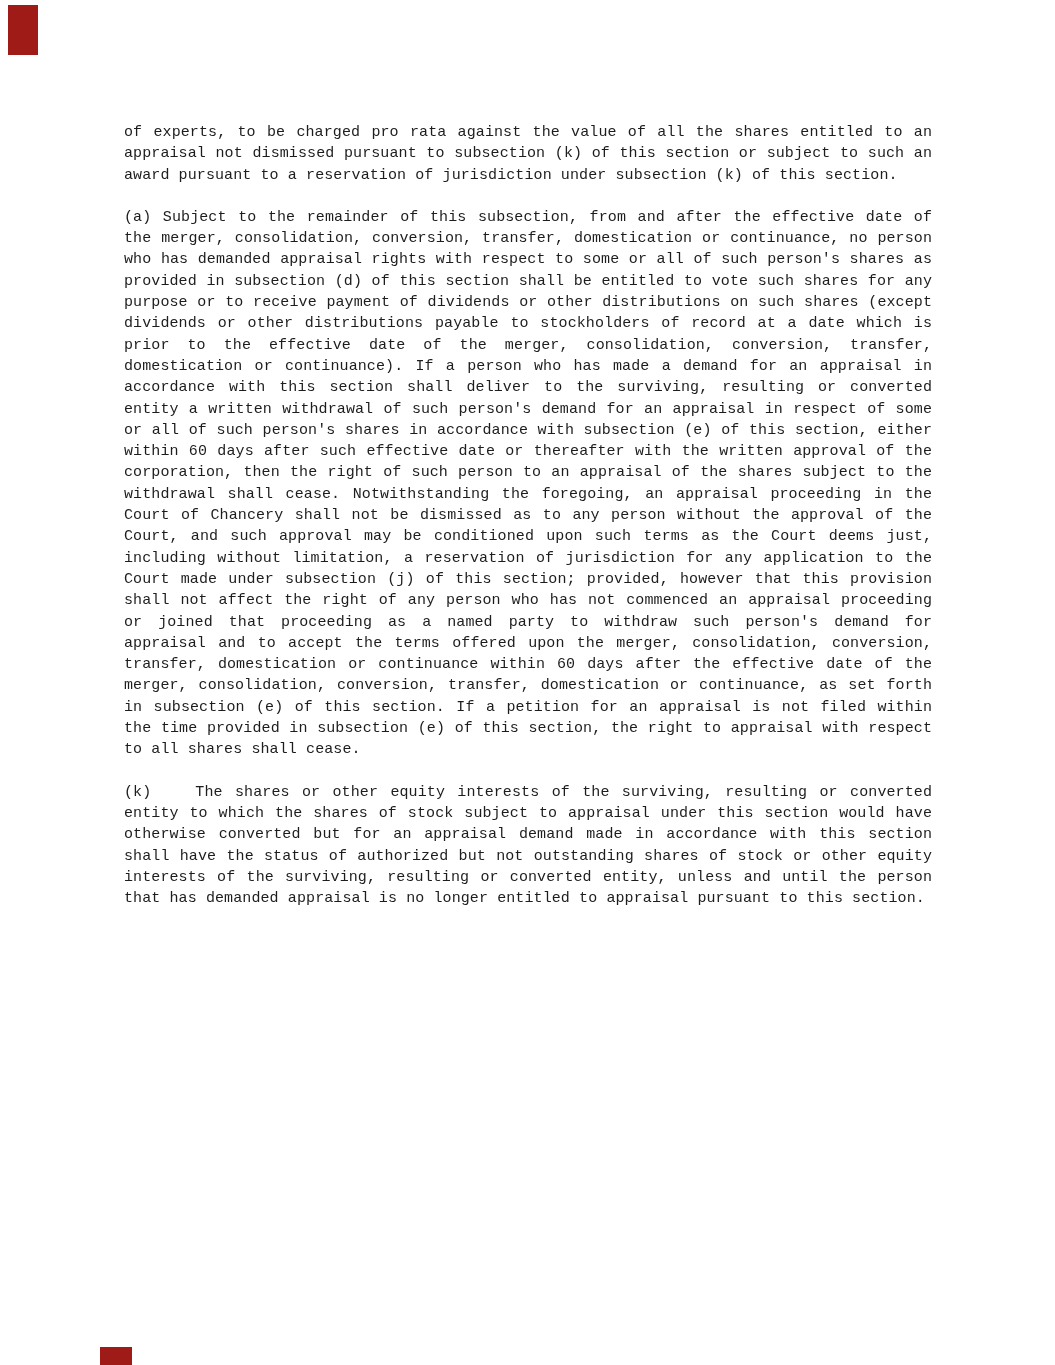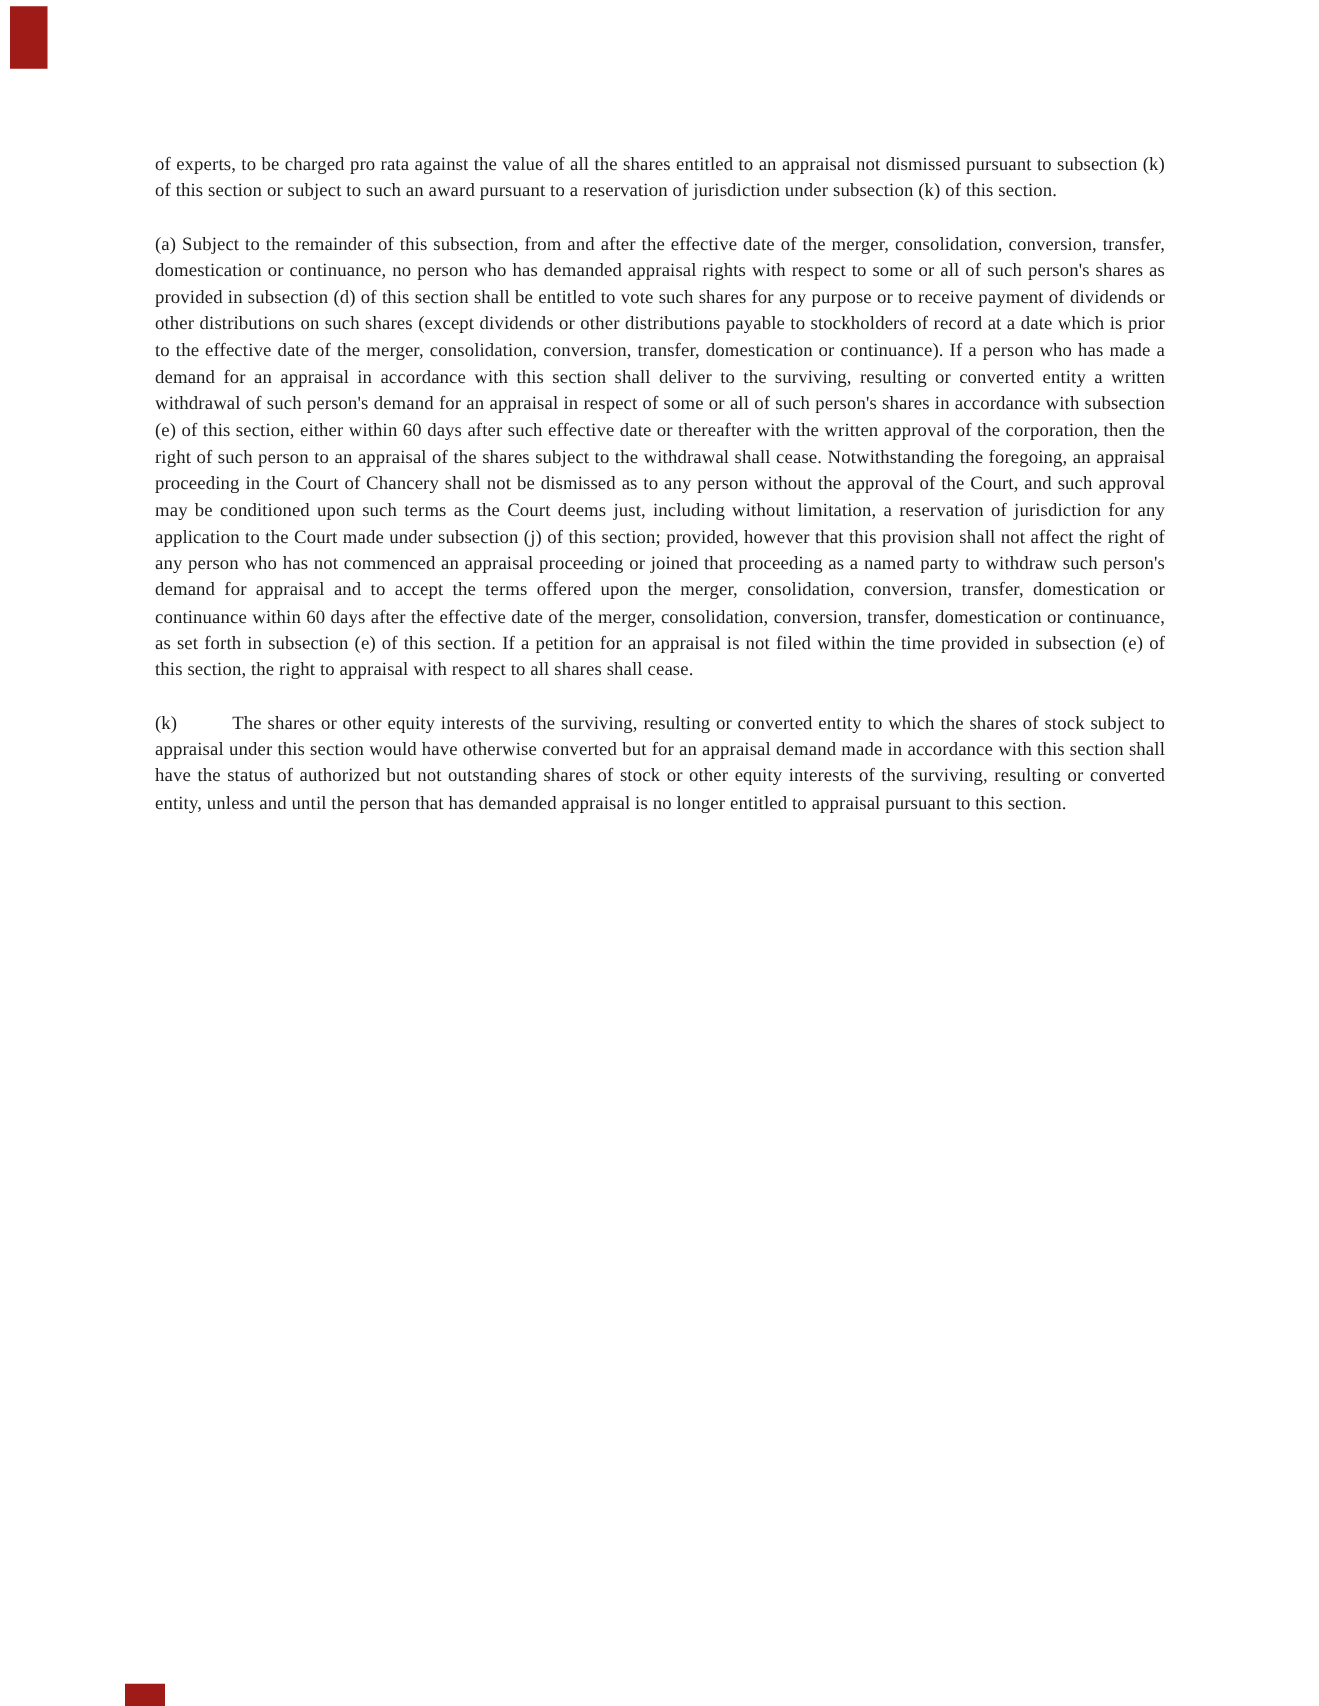--- a/index.html
+++ b/index.html
@@ -6,21 +6,21 @@
     margin: 0;
     padding: 0;
     background: #e8e8e8;
   }
   .page {
     position: relative;
     width: 1055px;
     height: 1365px;
     background: #ffffff;
     overflow: hidden;
-    font-family: Liberation Serif, serif;
+    font-family: Liberation Mono, monospace;
     color: #1d1d1d;
   }
   .red-mark {
     position: absolute;
   }
   .red-mark.top {
     left: 8px;
     top: 5px;
     width: 30px;
     height: 50px;

